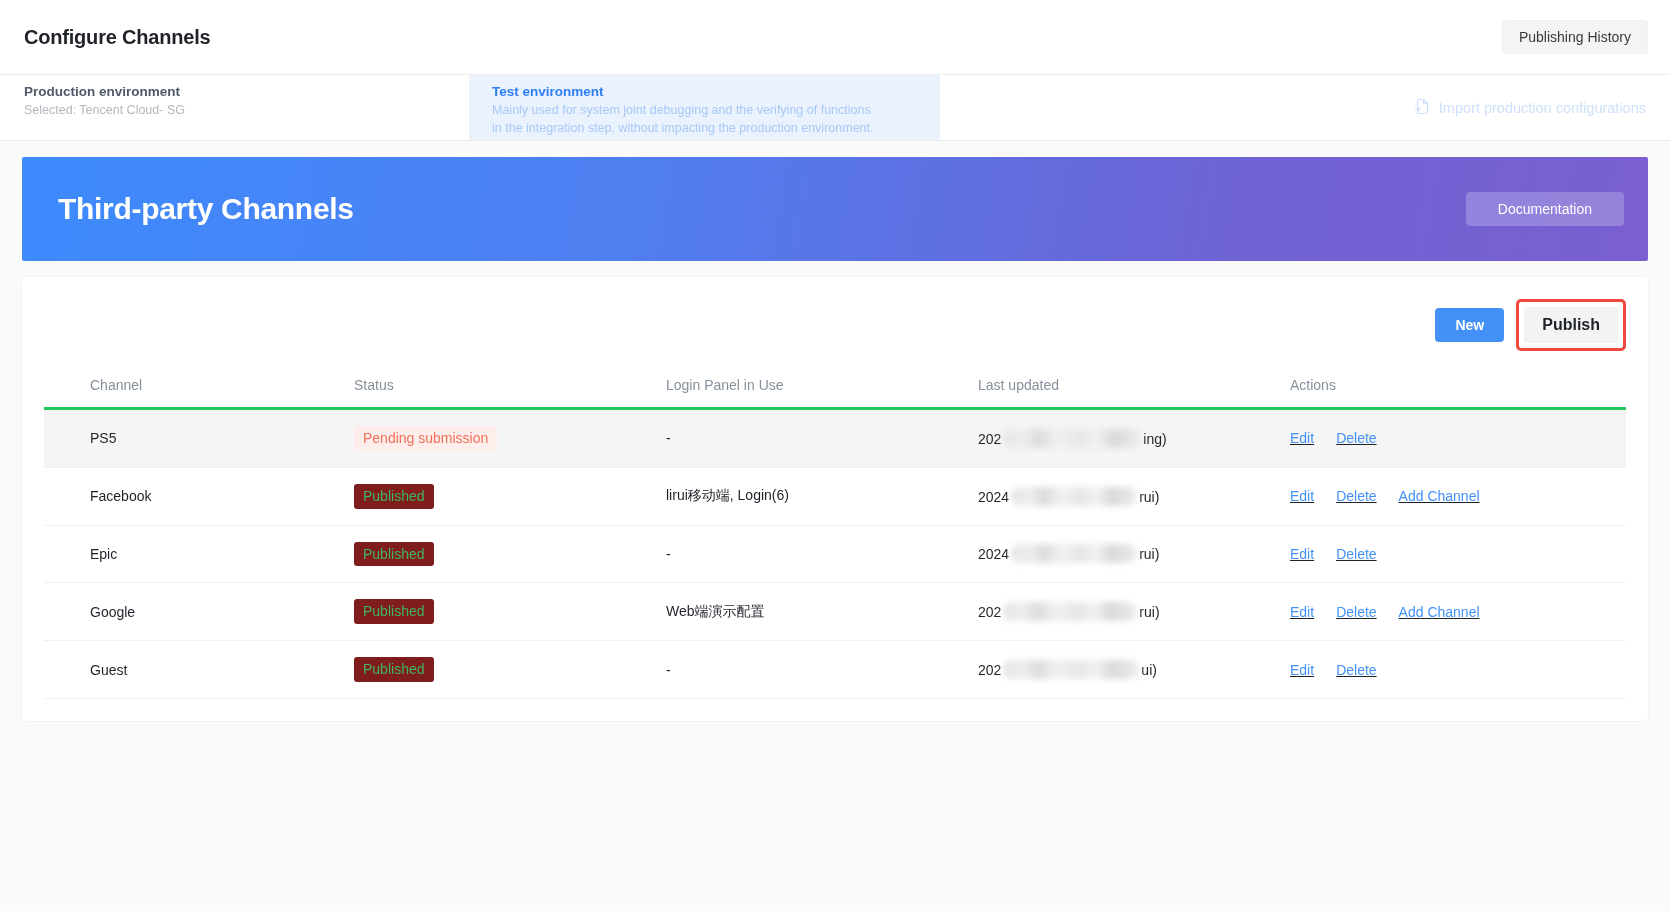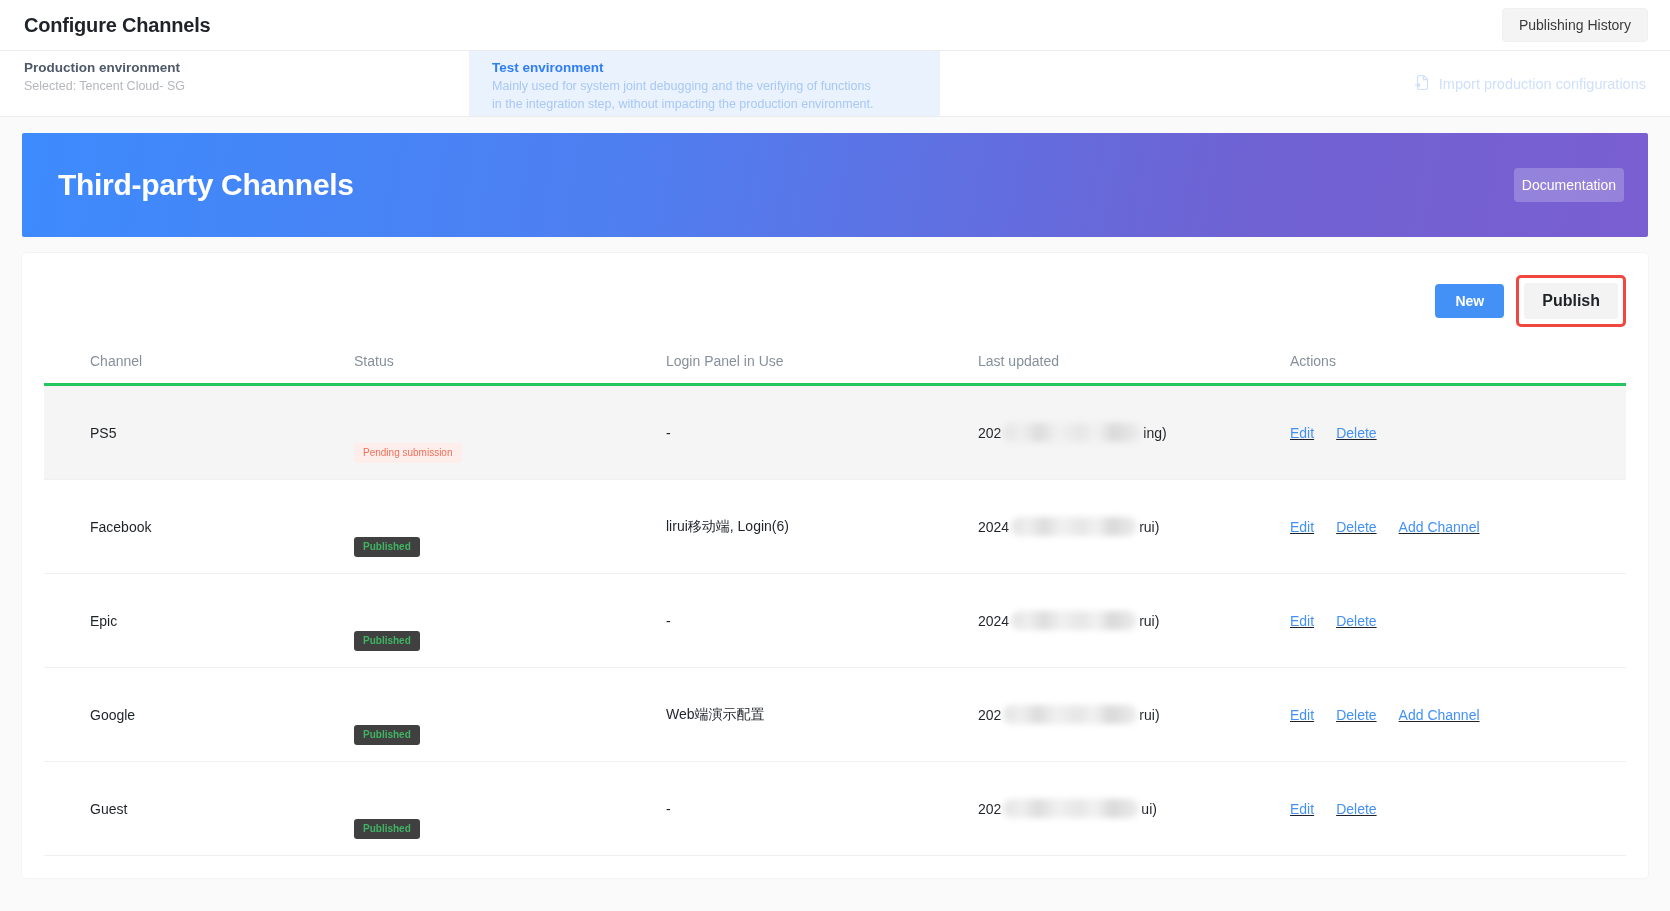--- a/index.html
+++ b/index.html
@@ -12,21 +12,21 @@
   }
   .page {
     position: relative;
     width: 1670px;
     height: 911px;
     background: #fafafa;
   }
 
   
   .topbar {
-    height: 51px;
+    height: 75px;
     background: #ffffff;
     display: flex;
     align-items: center;
     justify-content: space-between;
     padding: 0 22px 0 24px;
     border-bottom: 1px solid #ececec;
   }
   .page-title {
     font-size: 20px;
     font-weight: bold;
@@ -108,21 +108,21 @@
     font-size: 30px;
     font-weight: bold;
     letter-spacing: -0.3px;
   }
   .doc-btn {
     background: rgba(255,255,255,0.22);
     color: #ffffff;
     font-size: 14px;
     border: none;
     border-radius: 4px;
-    padding: 10px 8px;
+    padding: 10px 32px;
     cursor: pointer;
     line-height: 1;
   }
 
   
   .card-wrap { padding: 16px 22px 0 22px; }
   .card {
     background: #ffffff;
     border-radius: 4px;
     padding: 18px 22px 22px 22px;
@@ -190,28 +190,27 @@
   tr.row-highlight td:first-child { }
   .col-channel { width: 310px; padding-left: 46px !important; }
   .col-status  { width: 312px; }
   .col-panel   { width: 312px; }
   .col-updated { width: 312px; }
   .col-actions { width: auto; }
   th.col-channel { padding-left: 46px !important; }
 
   .badge {
     display: inline-block;
-    font-size: 10px;
+    font-size: 14px;
     border-radius: 3px;
     padding: 4px 9px;
     line-height: 1.2;
-    margin-top: 41px;
   }
   .badge.pending { background: #fdeeeb; color: #f0705a; }
-  .badge.published { background: #404040; color: #3fb462; font-weight: bold; }
+  .badge.published { background: #7f1d1d; color: #3fb462; }
 
   .updated-cell {
     position: relative;
     white-space: nowrap;
     color: #1f2329;
   }
   .blur-mask {
     display: inline-block;
     height: 19px;
     border-radius: 9px;

